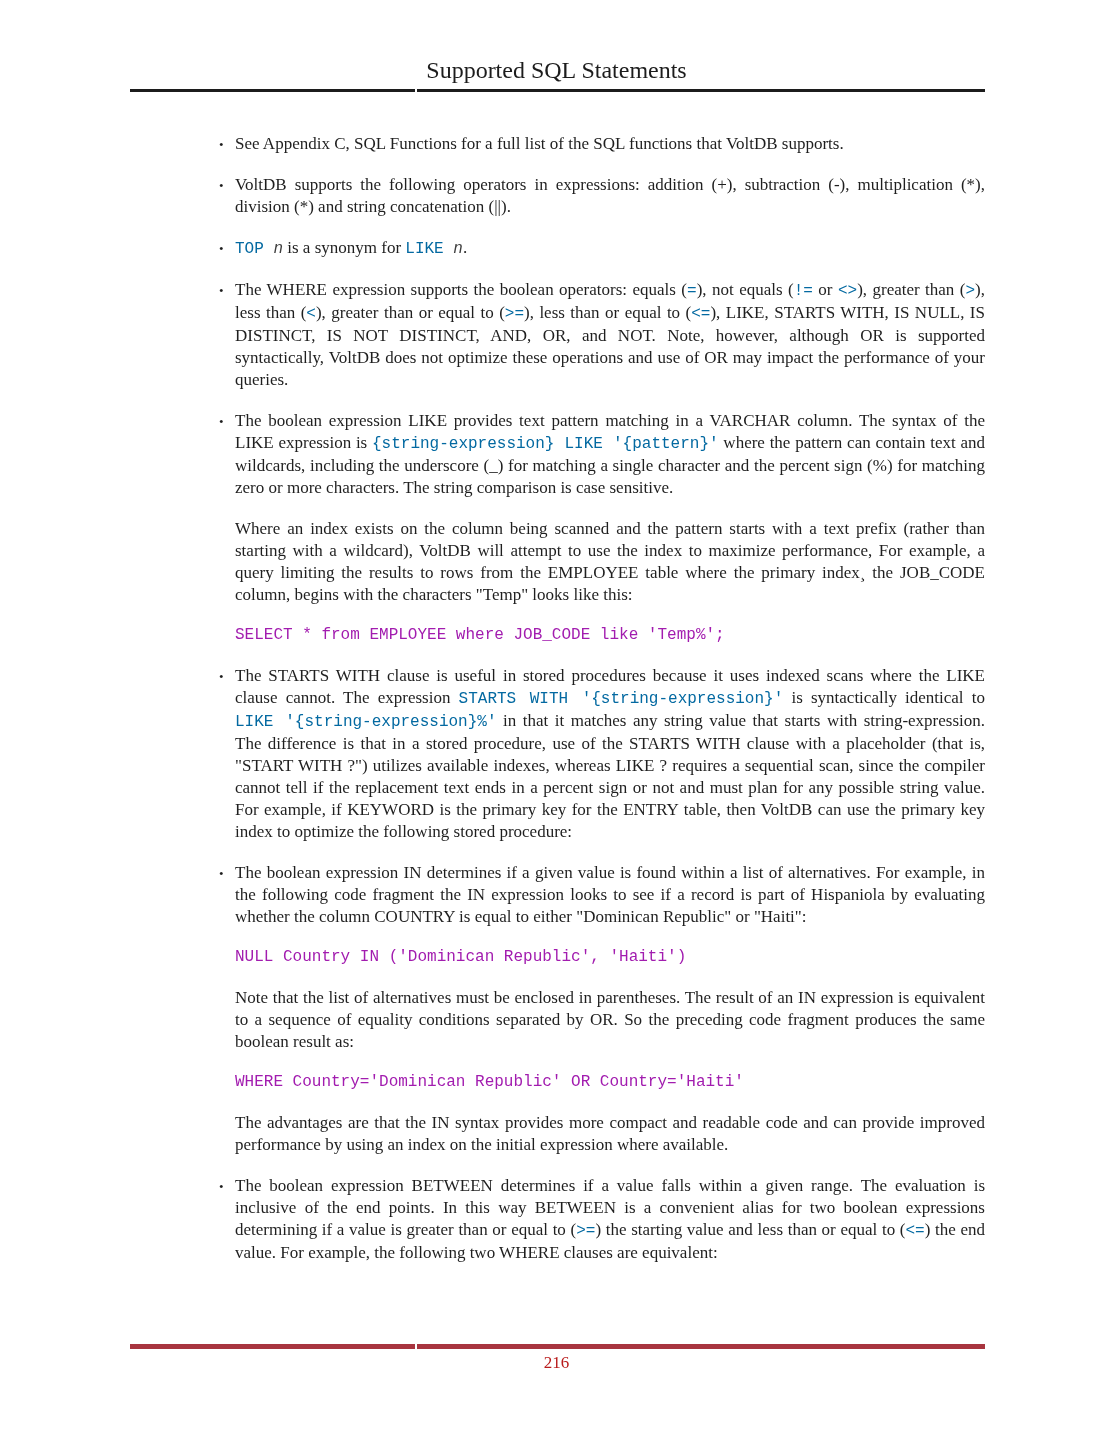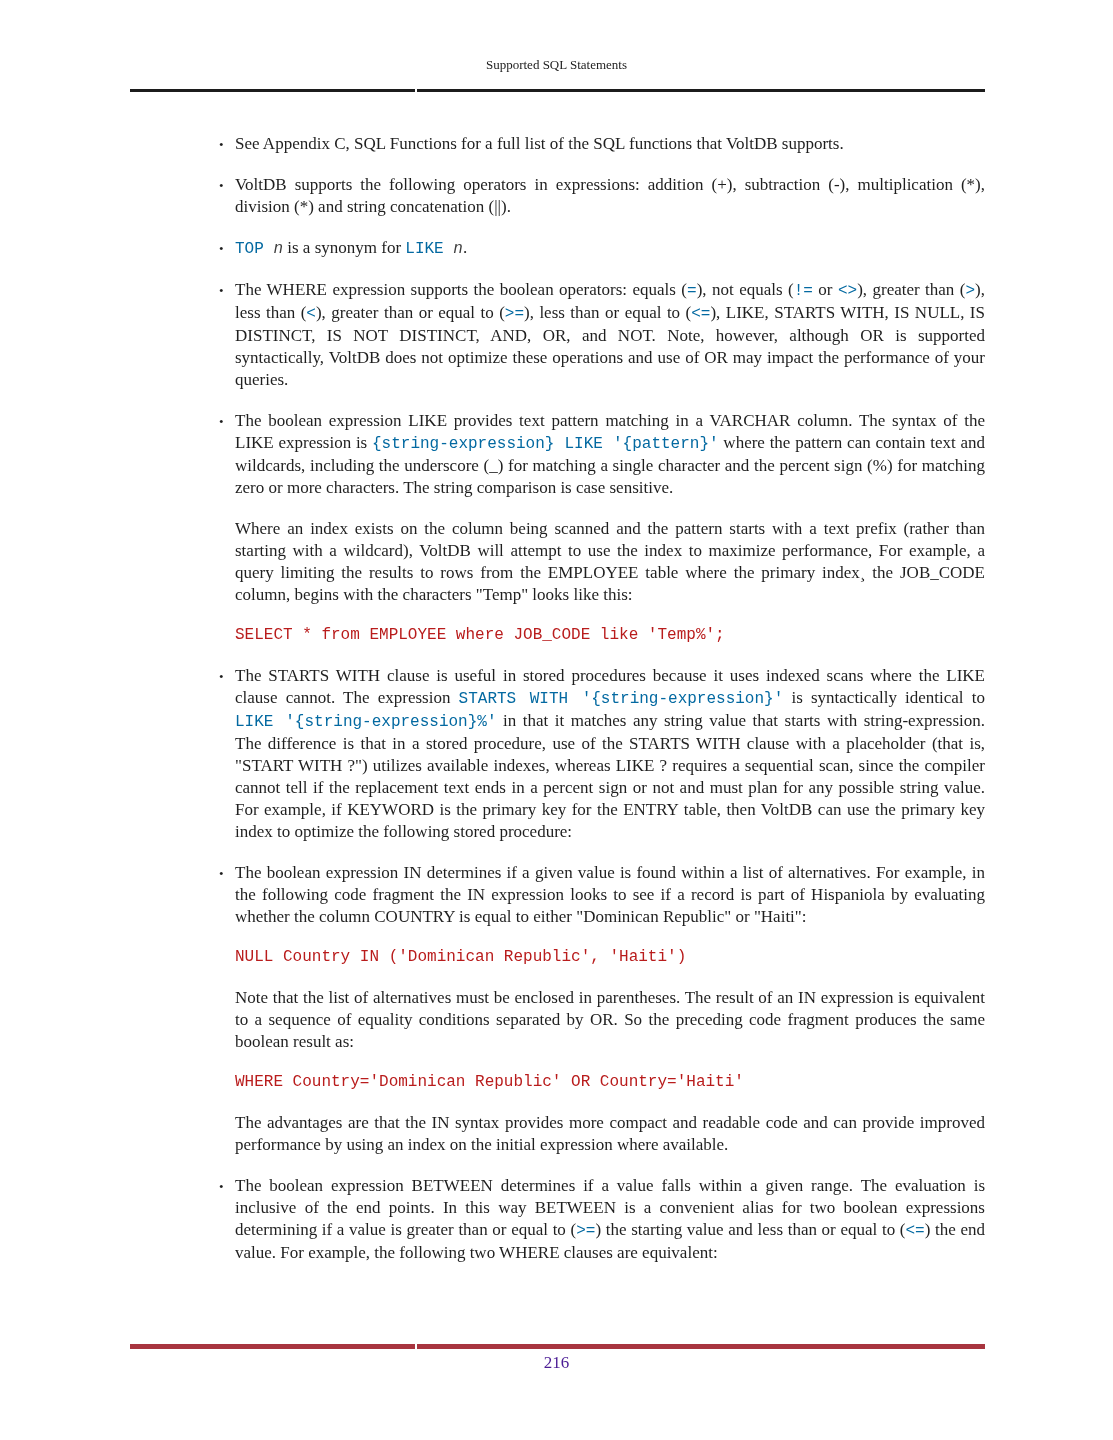--- a/index.html
+++ b/index.html
@@ -11,21 +11,21 @@
     font-family: "Liberation Serif", serif;
     color: #1f1f1f;
     overflow: hidden;
   }
   .header-title {
     position: absolute;
     top: 57px;
     left: 0;
     width: 100%;
     text-align: center;
-    font-size: 13px;
+    font-size: 24px;
     color: #1c1c1c;
   }
   .rule {
     position: absolute;
     left: 130px;
     width: 855px;
     display: flex;
   }
   .header-rule { top: 89px; height: 3px; }
   .footer-rule { top: 1344px; height: 5px; }
@@ -53,30 +53,30 @@
   .seg-i  { }
   .seg-m  { font-family: "Liberation Mono", monospace; font-size: 16px; color: #0369a1; }
   .seg-mi { font-family: "Liberation Mono", monospace; font-size: 16px; font-style: italic; color: #3d3d3d; }
   .code-block {
     margin: 0 0 19px 0;
     font-family: "Liberation Mono", monospace;
     font-size: 16px;
     line-height: 21px;
     text-align: left;
     white-space: pre;
-    color: #b91c1c;
+    color: #a21caf;
   }
   .page-number {
     position: absolute;
     top: 1353px;
     left: 0;
     width: 100%;
     text-align: center;
     font-size: 17px;
-    color: #4c1d95;
+    color: #b91c1c;
   }
 </style>
 </head>
 <body>
 
 <div class="page">
 
   <div class="header-title">Supported SQL Statements</div>
 
   <div class="rule header-rule">

